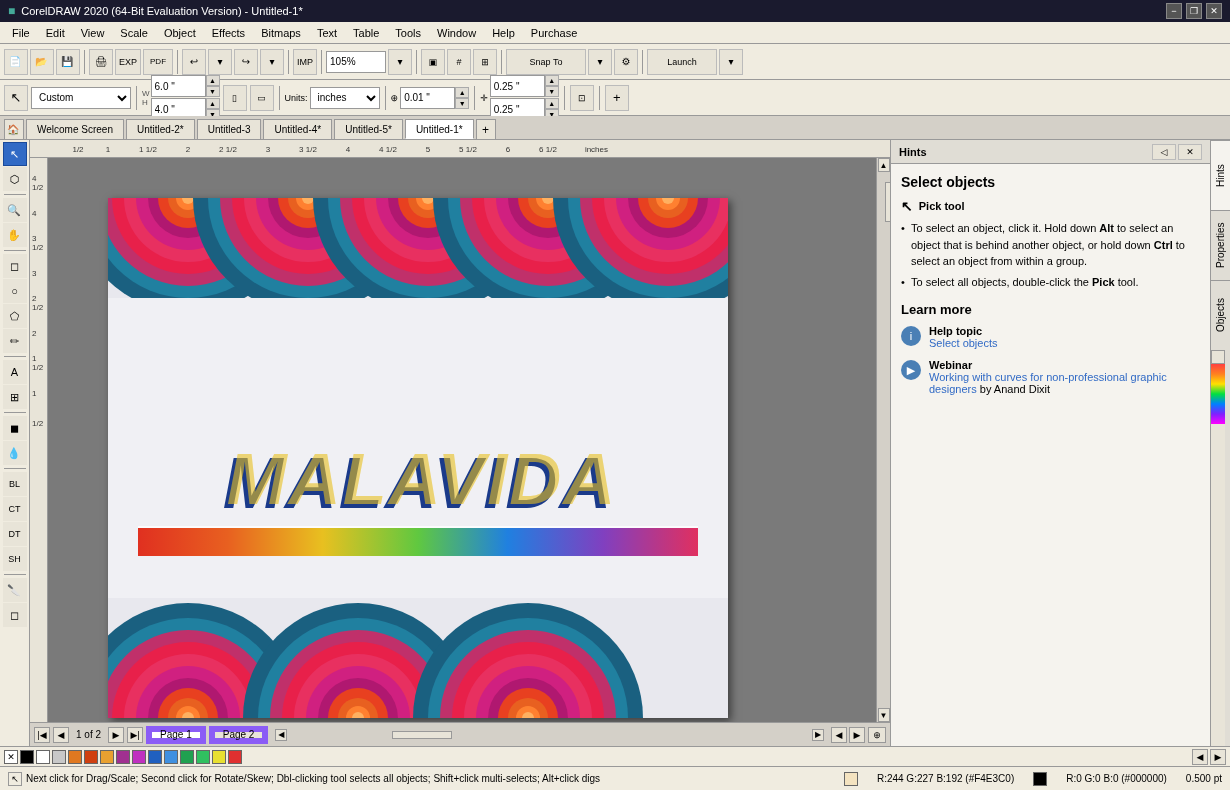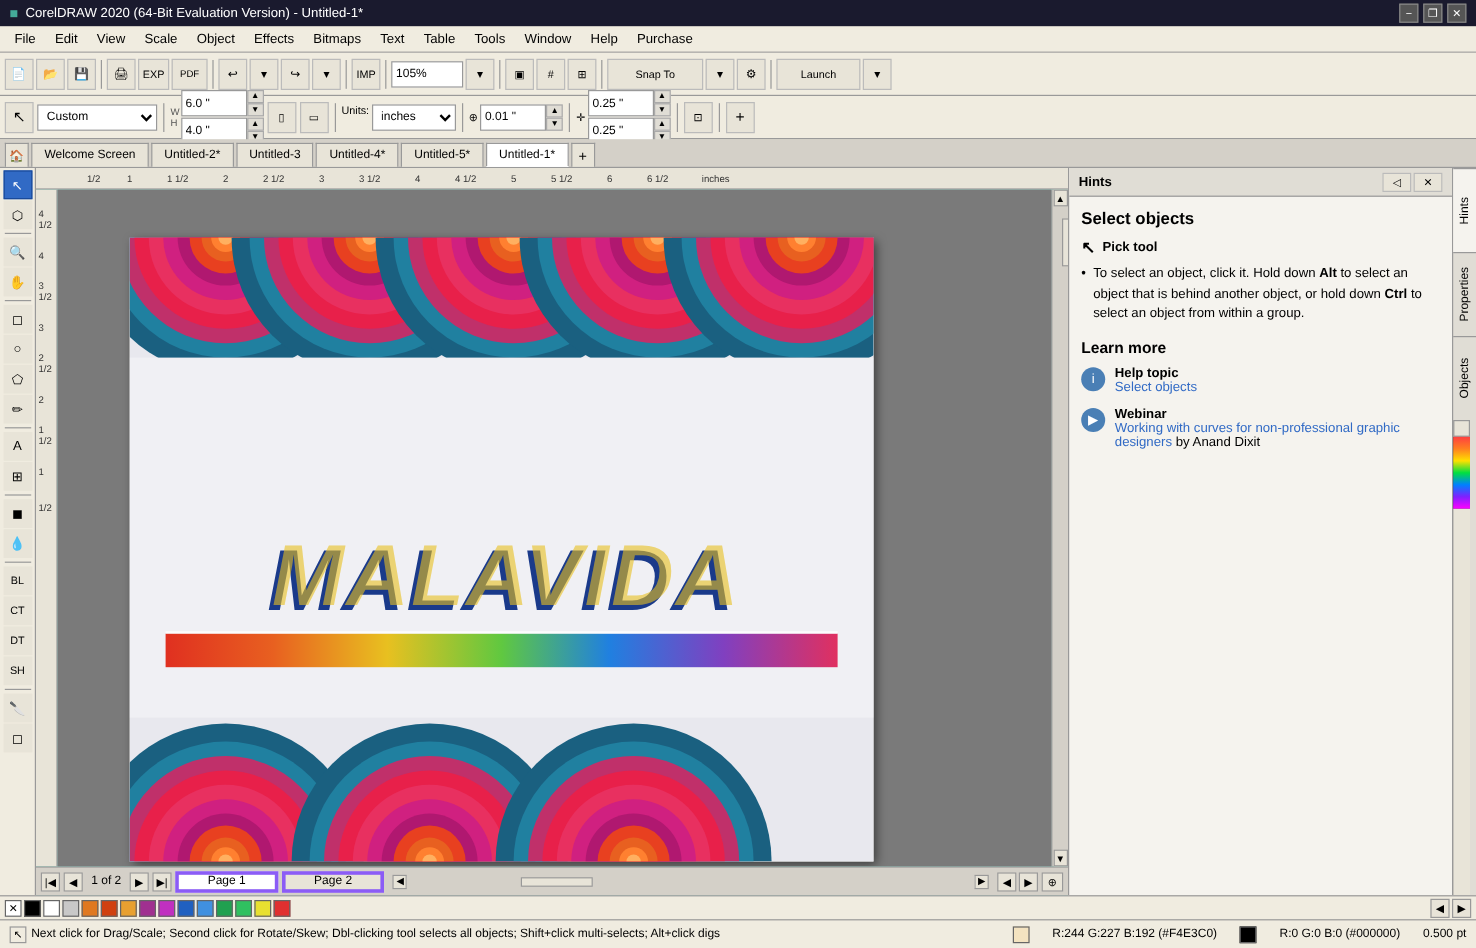--- a/index.html
+++ b/index.html
@@ -78,21 +78,21 @@
     
     .swatch { width: 14px; height: 14px; border: 1px solid #666; cursor: pointer; }
     .swatch-x { width: 14px; height: 14px; border: 1px solid #666; display: flex; align-items: center; justify-content: center; font-size: 9px; background: white; cursor: pointer; }
     
     
     #bottom-status { height: 24px; background: #f0ece0; border-top: 1px solid #999; display: flex; align-items: center; padding: 0 8px; font-size: 10px; justify-content: space-between; }
     
     
     #page-bar { height: 24px; background: #d4d0c8; border-top: 1px solid #999; display: flex; align-items: center; padding: 0 4px; gap: 3px; font-size: 10px; }
     .page-nav-btn { width: 16px; height: 16px; background: #e8e4d8; border: 1px solid #999; display: flex; align-items: center; justify-content: center; cursor: pointer; font-size: 9px; }
-    .page-tab { height: 18px; padding: 0 24px; background: #e8e4d8; border: 3px solid #8b5cf6; cursor: pointer; display: flex; align-items: center; font-size: 10px; }
+    .page-tab { height: 18px; padding: 0 8px; background: #e8e4d8; border: 6px solid #8b5cf6; cursor: pointer; display: flex; align-items: center; font-size: 10px; }
     .page-tab.active { background: white; }
     
     
     .artwork-svg { width: 100%; height: 100%; }
   </style>
 </head>
 <body>
 
 <div id="title-bar">
   <div id="title-bar-left">
@@ -181,21 +181,21 @@
         <div class="spin-group">
           <div class="spin-btn">▲</div>
           <div class="spin-btn">▼</div>
         </div>
       </div>
     </div>
   </div>
   <div class="tb-btn" style="font-size:9px;">▯</div>
   <div class="tb-btn" style="font-size:9px;">▭</div>
   <div class="tb-sep"></div>
-  <div style="display:flex;align-items:flex-start;">
+  <div style="display:flex;align-items:center;">
     <span style="font-size:9px;margin-right:2px;">Units:</span>
     <select class="prop-select" style="width:70px;">
       <option>inches</option>
       <option>mm</option>
       <option>cm</option>
     </select>
   </div>
   <div class="tb-sep"></div>
   <div style="display:flex;align-items:center;gap:2px;">
     <span style="font-size:9px;">⊕</span>
@@ -504,20 +504,23 @@
         <div class="hints-section-title">Select objects</div>
 
         <div class="hints-subtitle">
           <span style="font-size:14px;">↖</span>
           <span>Pick tool</span>
         </div>
 
         <div class="hints-bullet">
           To select an object, click it. Hold down <span class="hints-bold">Alt</span> to select an object that is behind another object, or hold down <span class="hints-bold">Ctrl</span> to select an object from within a group.
         </div>
+        <div class="hints-bullet">
+          To select all objects, double-click the <span class="hints-bold">Pick</span> tool.
+        </div>
 
         <div class="learn-more-title">Learn more</div>
 
         <div class="learn-item">
           <div class="learn-icon info">
             <span>i</span>
           </div>
           <div class="learn-text">
             <div style="font-weight:bold;">Help topic</div>
             <a class="learn-link">Select objects</a>

